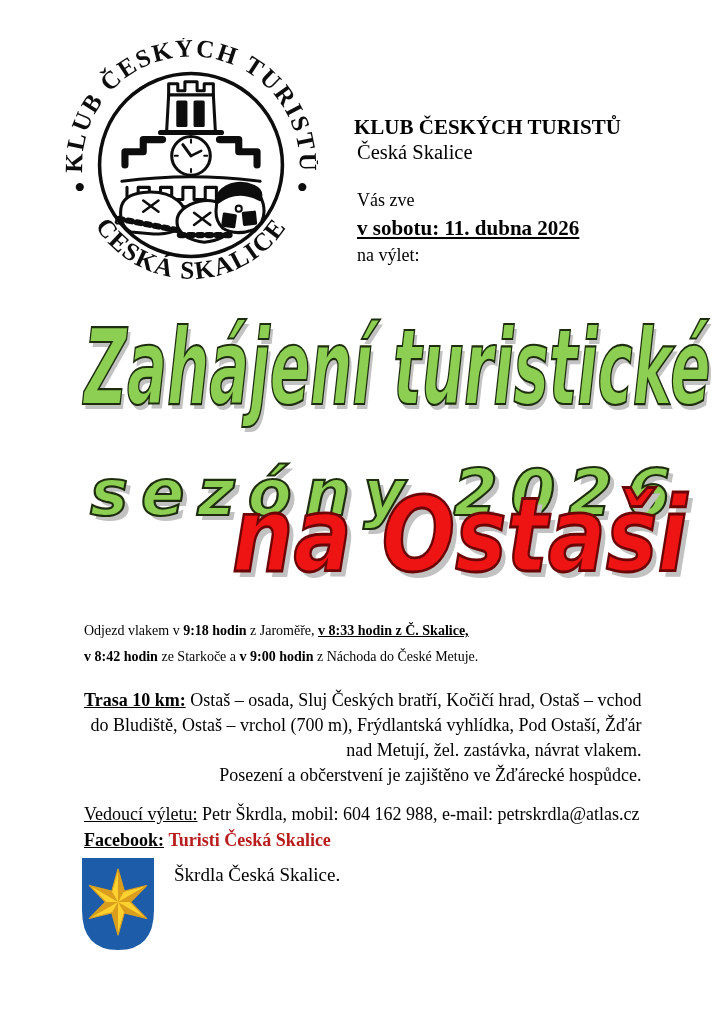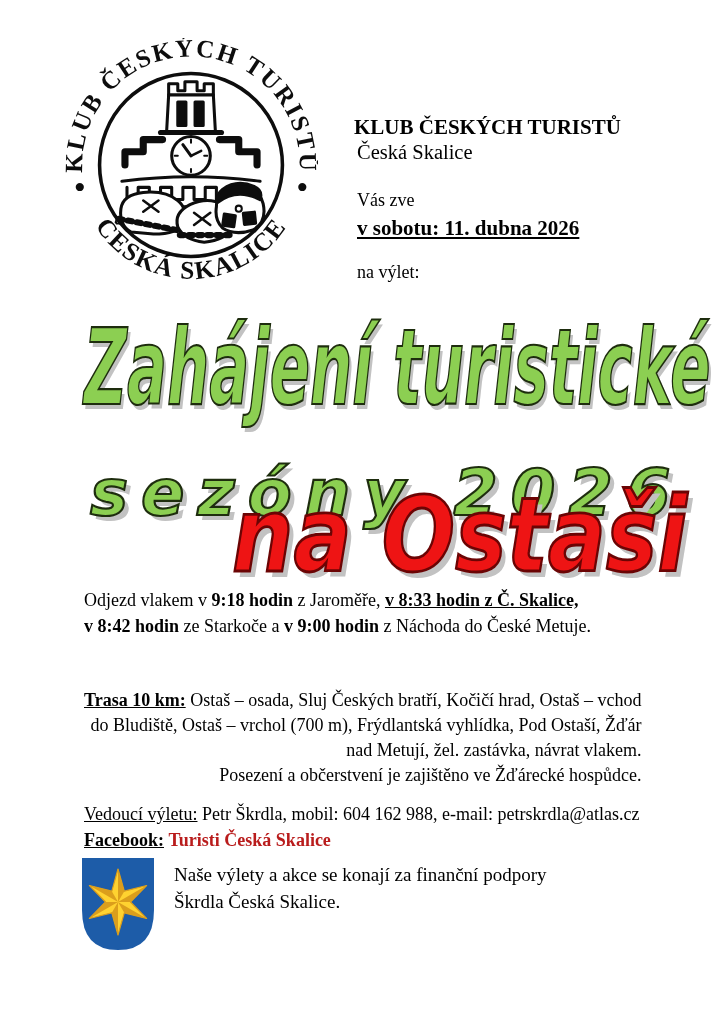--- a/index.html
+++ b/index.html
@@ -21,21 +21,21 @@
   .arc-bottom{font-size:25px;letter-spacing:1.5px;}
   .emblem-dot{font-family:"Liberation Serif",serif;font-size:34px;fill:#0d0d0d;}
   
   .org{position:absolute;left:354px;top:114px;line-height:1.25;}
   .org .club{font-size:21px;font-weight:bold;white-space:nowrap;}
   .org .city{font-size:20.5px;margin-left:3px;white-space:nowrap;}
   .invite{position:absolute;left:357px;top:190px;line-height:1.2;}
   .invite .inv{font-size:18px;}
   .invite .date{
     font-size:21px;font-weight:bold;text-decoration:underline;
-    margin:4px 0 21px 0;white-space:nowrap;
+    margin:4px 0 4px 0;white-space:nowrap;
   }
   
   .wa{
     position:absolute;
     font-family:"DejaVu Sans",sans-serif;
     font-weight:bold;font-style:italic;
     white-space:nowrap;line-height:1;
     transform-origin:left top;
   }
   .wa-green{
@@ -46,21 +46,21 @@
   .wa-red{
     color:#EE1414;
     -webkit-text-stroke:2.8px #6B0404;
     text-shadow:6px 6px 0 #c2c2c2;
   }
   .wa-line1{left:84px;top:315px;font-size:106px;transform:scaleX(0.56);}
   .wa-line2{left:90px;top:425px;font-size:64px;letter-spacing:13px;margin-top:36px;}
   .wa-line3{left:232px;top:483px;font-size:104px;transform:scaleX(0.83);}
   
   .para{position:absolute;left:84px;white-space:nowrap;}
-  .p-departure{top:587px;font-size:18px;line-height:26px;}
+  .p-departure{top:618px;font-size:14px;line-height:26px;}
   .p-route{top:688px;font-size:18px;line-height:25px;text-align:right;}
   .p-leader{top:801px;font-size:18px;line-height:26px;}
   .u{text-decoration:underline;}
   .b{font-weight:bold;}
   .fb-link{font-weight:bold;color:#b91c1c;cursor:pointer;}
   
   .crest{position:absolute;left:82px;top:858px;width:72px;height:92px;}
   .support{position:absolute;left:174px;top:861px;font-size:19px;line-height:27px;white-space:nowrap;}
 </style>
 </head>
@@ -151,17 +151,16 @@
       <polygon points="36,11 42.3,33.2 64.6,27.5 48.5,44 64.6,60.5 42.3,54.8 36,77 29.8,54.8 7.4,60.5 23.5,44 7.4,27.5 29.8,33.2" fill="#FFD230" stroke="#DB9E1C" stroke-width="1.2" stroke-linejoin="round"></polygon>
       <polygon points="36,11 42.3,33.2 36,44" fill="#DB9E1C"></polygon>
       <polygon points="64.6,27.5 48.5,44 36,44" fill="#DB9E1C"></polygon>
       <polygon points="64.6,60.5 42.3,54.8 36,44" fill="#DB9E1C"></polygon>
       <polygon points="36,77 29.8,54.8 36,44" fill="#DB9E1C"></polygon>
       <polygon points="7.4,60.5 23.5,44 36,44" fill="#DB9E1C"></polygon>
       <polygon points="7.4,27.5 29.8,33.2 36,44" fill="#DB9E1C"></polygon>
     </g>
   </svg>
   <div class="support">
-    <div>Naše výlety a akce se konají za finanční podpory</div>
     <div>Škrdla Česká Skalice.</div>
   </div>
 
 </div>
 
 </body></html>

